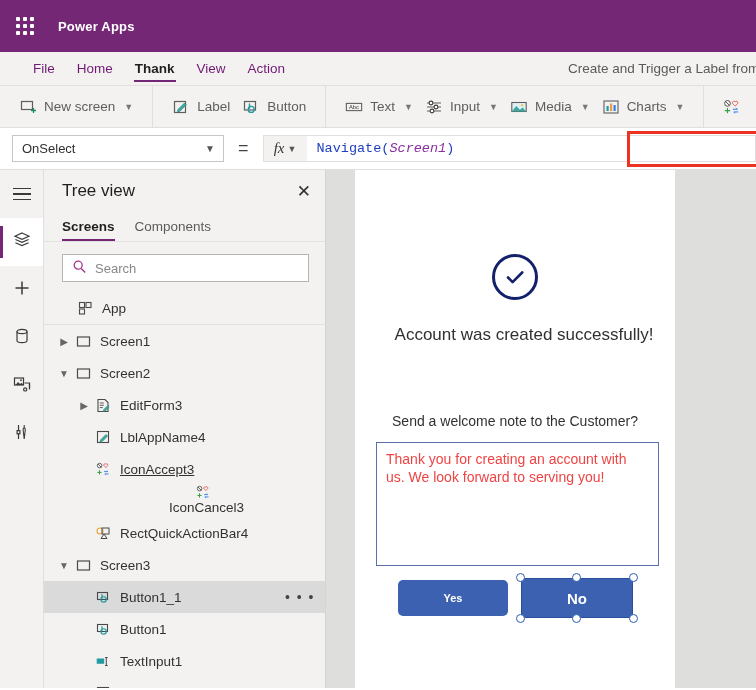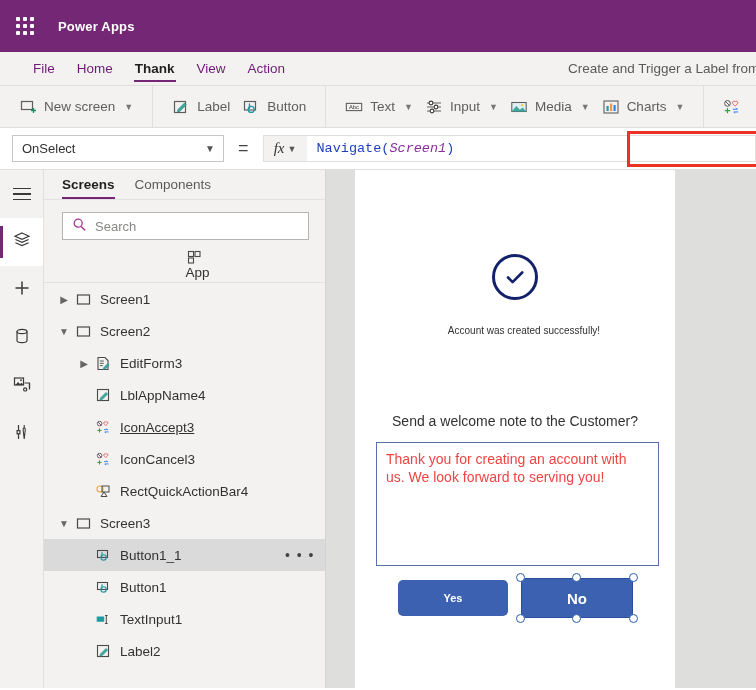--- a/index.html
+++ b/index.html
@@ -295,21 +295,21 @@
   .chk-wrap { position:absolute; left:0; right:0; top: 84px; display:flex; justify-content:center;}
   .chk {
     width: 46px; height: 46px;
     border: 3px solid #13216b;
     border-radius: 50%;
     display:flex; align-items:center; justify-content:center;
   }
   .msg-success {
     position:absolute; left:18px; right:0; top: 155px;
     text-align:center;
-    font-size: 10px;
+    font-size: 17px;
     color: #323130;
   }
   .msg-ask {
     position:absolute; left:0; right:0; top: 243px;
     text-align:center;
     font-size: 14px;
     color: #323130;
   }
   .note-box {
     position:absolute;
@@ -554,39 +554,43 @@
         <svg width="20" height="20" viewBox="0 0 20 20">
           <path d="M6.5 3v6M6.5 11.5v5.5" stroke="#3b3a39" stroke-width="1.2"></path>
           <rect x="5.1" y="8.6" width="2.8" height="3.2" fill="none" stroke="#3b3a39" stroke-width="1.2"></rect>
           <path d="M12.2 3v2.5c-1 .6-1.3 1.8-1 3l1 8.5 1-8.5c.3-1.2 0-2.4-1-3V3" fill="none" stroke="#3b3a39" stroke-width="1.1"></path>
         </svg>
       </span>
     </div>
   </div>
 
   <div class="treepanel">
+    <div class="tp-head">
+      <div class="tp-title">Tree view</div>
+      <div class="tp-close">✕</div>
+    </div>
     <div class="tp-tabs">
       <div class="tp-tab active">Screens</div>
       <div class="tp-tab">Components</div>
     </div>
     <div class="tp-searchwrap">
       <div class="tp-search">
         <span>
           <svg width="15" height="15" viewBox="0 0 15 15">
             <circle cx="6.2" cy="6.2" r="4" fill="none" stroke="#a4378f" stroke-width="1.3"></circle>
             <path d="M9.2 9.4l4 4.2" stroke="#a4378f" stroke-width="1.4"></path>
           </svg>
         </span>
         <span class="ph">Search</span>
       </div>
     </div>
 
     <div class="tree-list">
 
-      <div class="tree-row" style="padding-left:30px;flex-direction:column;">
+      <div class="tree-row" style="padding-left:30px;">
         <span class="ticon">
           <svg width="15" height="15" viewBox="0 0 15 15">
             <rect x="1.5" y="1.5" width="5" height="5" fill="none" stroke="#4a4a4a" stroke-width="1.1"></rect>
             <rect x="8" y="1.5" width="5" height="5" fill="none" stroke="#4a4a4a" stroke-width="1.1"></rect>
             <rect x="1.5" y="8" width="5" height="5" fill="none" stroke="#4a4a4a" stroke-width="1.1"></rect>
           </svg>
         </span>
         <span class="tlabel">App</span>
       </div>
       <div class="sep-line"></div>
@@ -639,21 +643,21 @@
             <circle cx="3.6" cy="3.6" r="2.3" fill="none" stroke="#555" stroke-width=".9"></circle>
             <path d="M2 2l3.2 3.2" stroke="#555" stroke-width=".9"></path>
             <path d="M9.8 2.2c.7-.8 2.1-.3 2.1.7 0 1-1.4 2-2.1 2.6-.7-.6-2.1-1.6-2.1-2.6 0-1 1.4-1.5 2.1-.7z" fill="none" stroke="#e05b58" stroke-width=".9"></path>
             <path d="M1.4 10.4h4.2M3.5 8.3v4.2" stroke="#2f9e44" stroke-width="1"></path>
             <path d="M8 9.6h3.8l-1.1-1.1M12.6 11.9H8.8l1.1 1.1" fill="none" stroke="#2f80ed" stroke-width=".9"></path>
           </svg>
         </span>
         <span class="tlabel">IconAccept3</span>
       </div>
 
-      <div class="tree-row" style="padding-left:48px;">
+      <div class="tree-row" style="padding-left:48px;flex-direction:column;">
         <span class="ticon">
           <svg width="15" height="15" viewBox="0 0 15 15">
             <circle cx="3.6" cy="3.6" r="2.3" fill="none" stroke="#555" stroke-width=".9"></circle>
             <path d="M2 2l3.2 3.2" stroke="#555" stroke-width=".9"></path>
             <path d="M9.8 2.2c.7-.8 2.1-.3 2.1.7 0 1-1.4 2-2.1 2.6-.7-.6-2.1-1.6-2.1-2.6 0-1 1.4-1.5 2.1-.7z" fill="none" stroke="#e05b58" stroke-width=".9"></path>
             <path d="M1.4 10.4h4.2M3.5 8.3v4.2" stroke="#2f9e44" stroke-width="1"></path>
             <path d="M8 9.6h3.8l-1.1-1.1M12.6 11.9H8.8l1.1 1.1" fill="none" stroke="#2f80ed" stroke-width=".9"></path>
           </svg>
         </span>
         <span class="tlabel">IconCancel3</span>

